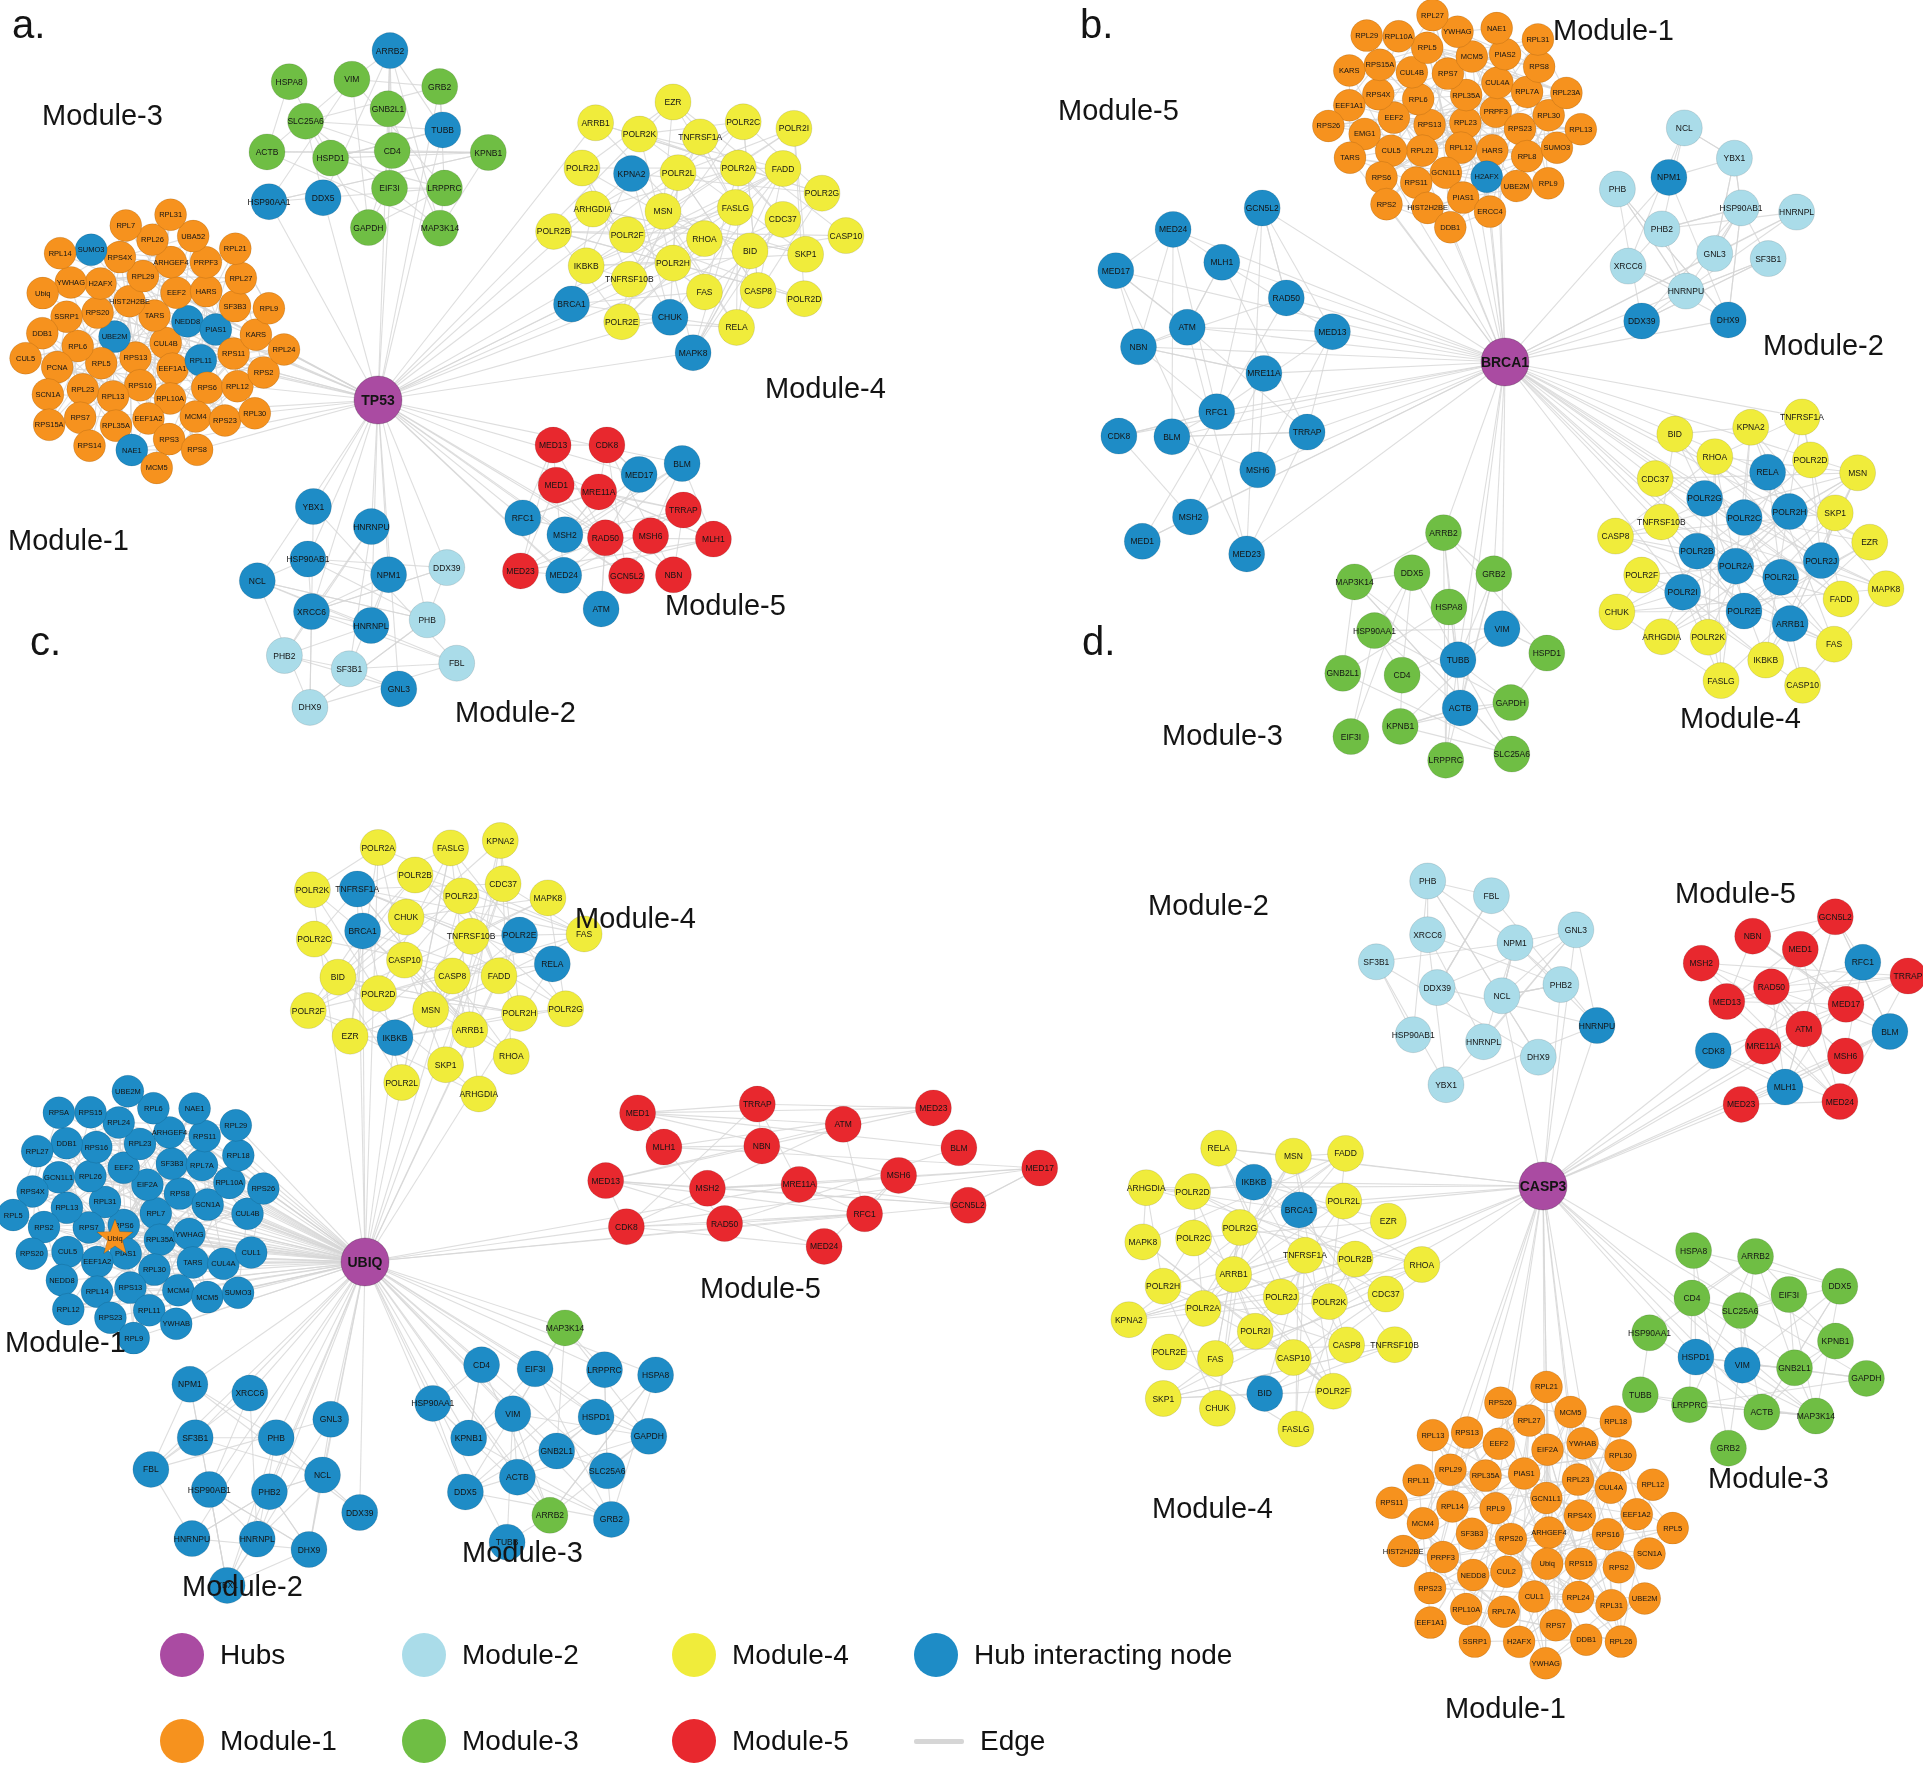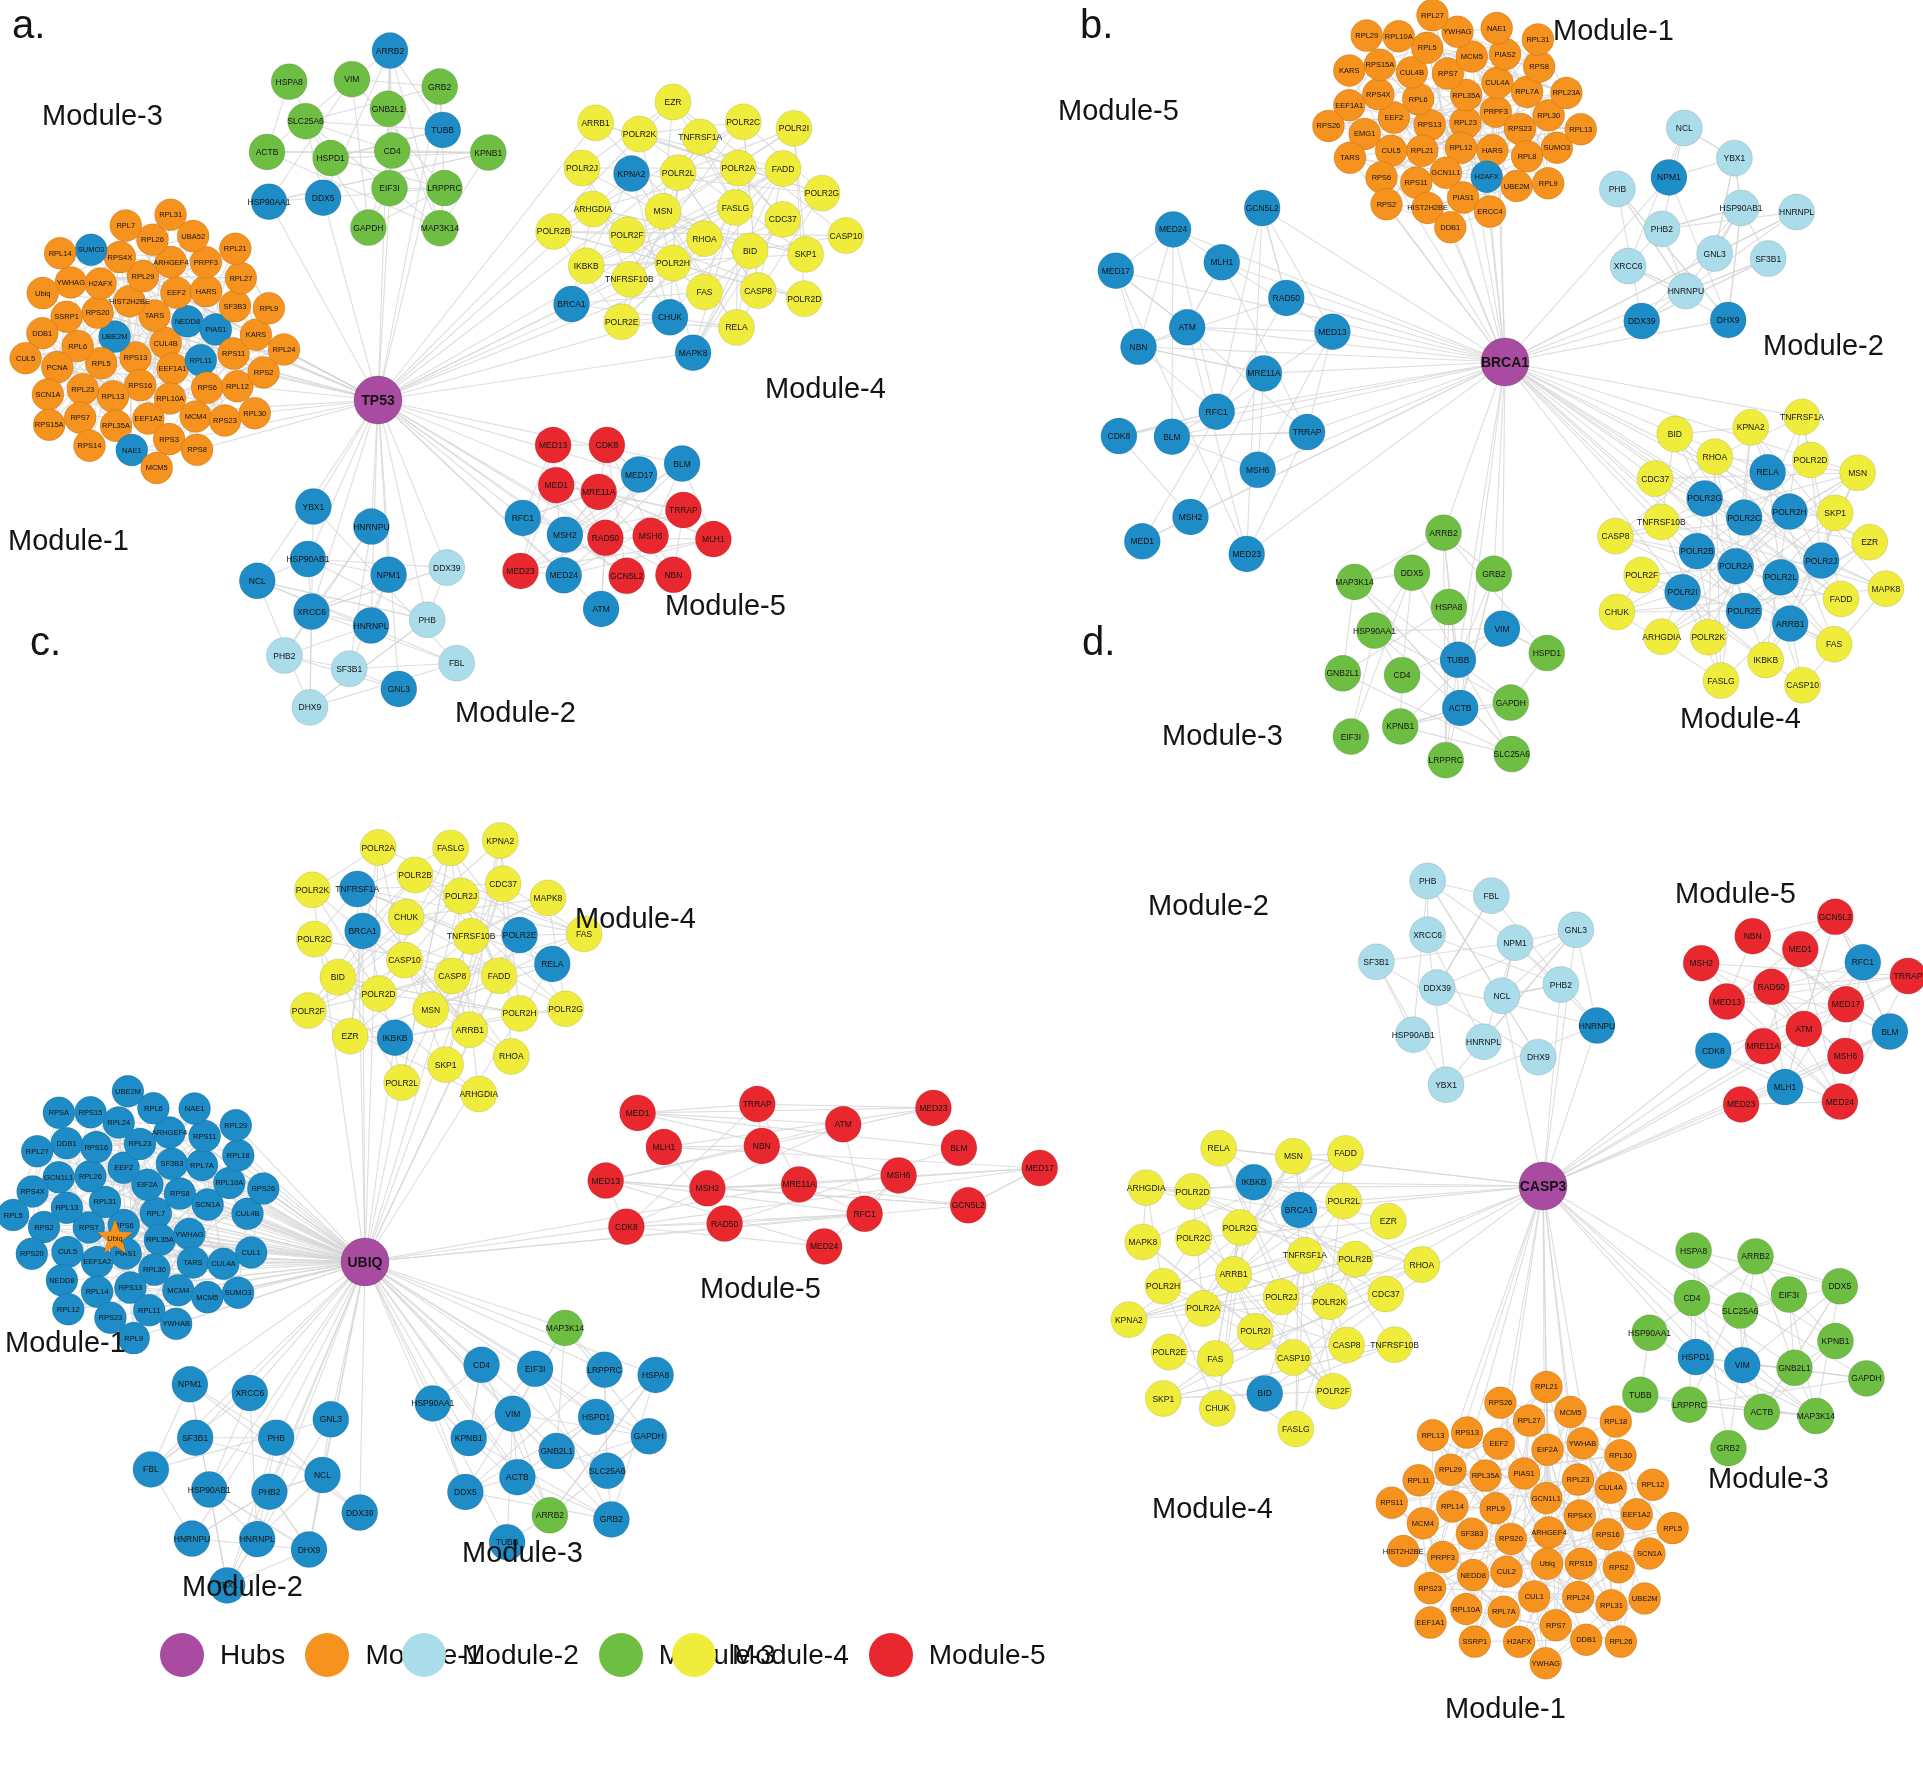--- a/index.html
+++ b/index.html
@@ -1,21 +1,21 @@
 <!DOCTYPE html>
 <html><head>
 <meta charset="utf-8">
 <style>
   html,body{margin:0;padding:0;background:#ffffff;}
   .stage{position:relative;width:1923px;height:1775px;background:#fff;overflow:hidden;
          font-family:"Liberation Sans",sans-serif;}
   #figure-svg{position:absolute;left:0;top:0;}
   #figure-svg text{fill:#141414;font-family:"Liberation Sans",sans-serif;}
   .legend{position:absolute;left:160px;top:1630px;display:flex;}
-  .legend-col{display:flex;flex-direction:row;gap:20px;}
+  .legend-col{display:flex;flex-direction:column;gap:36px;}
   .legend-col.c1{width:242px;}
   .legend-col.c2{width:270px;}
   .legend-col.c3{width:242px;}
   .legend-item{display:flex;align-items:center;height:50px;}
   .swatch{width:44px;height:44px;border-radius:50%;flex:0 0 auto;}
   .swatch.swatch-line{width:50px;height:5px;border-radius:2px;}
   .legend-label{font-size:28px;color:#111;margin-left:16px;white-space:nowrap;}
 </style>
 </head>
 <body>
@@ -2722,14 +2722,24 @@
     <div class="legend-col c3">
       <div class="legend-item">
         <span class="swatch" style="background: rgb(240, 236, 59);"></span>
         <span class="legend-label">Module-4</span>
       </div>
       <div class="legend-item">
         <span class="swatch" style="background: rgb(232, 40, 46);"></span>
         <span class="legend-label">Module-5</span>
       </div>
     </div>
+    <div class="legend-col c4">
+      <div class="legend-item">
+        <span class="swatch" style="background: rgb(30, 140, 198);"></span>
+        <span class="legend-label">Hub interacting node</span>
+      </div>
+      <div class="legend-item">
+        <span class="swatch swatch-line" style="background: rgb(214, 214, 214);"></span>
+        <span class="legend-label">Edge</span>
+      </div>
+    </div>
   </div>
 </div>
 
 </body></html>

